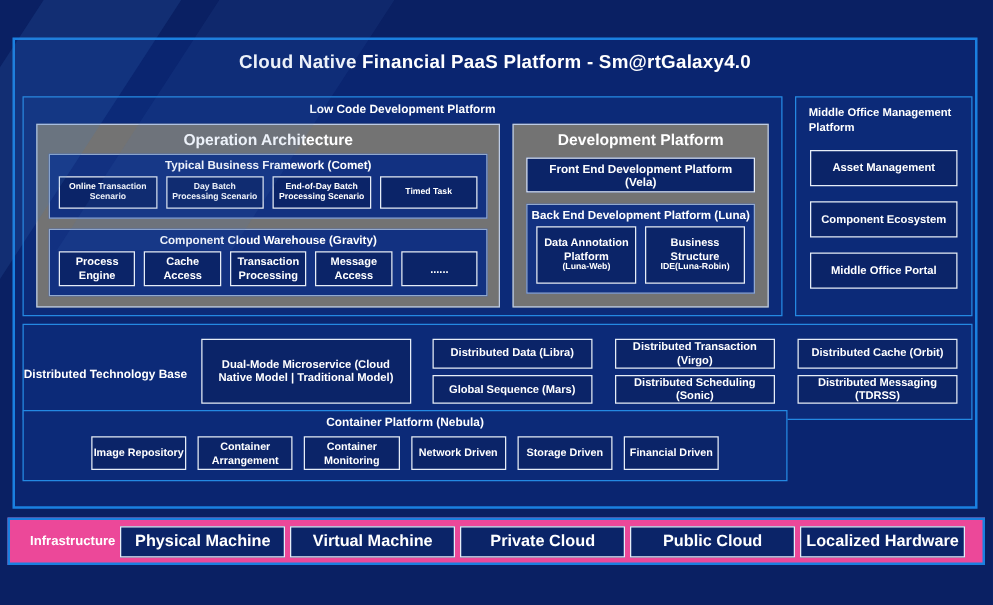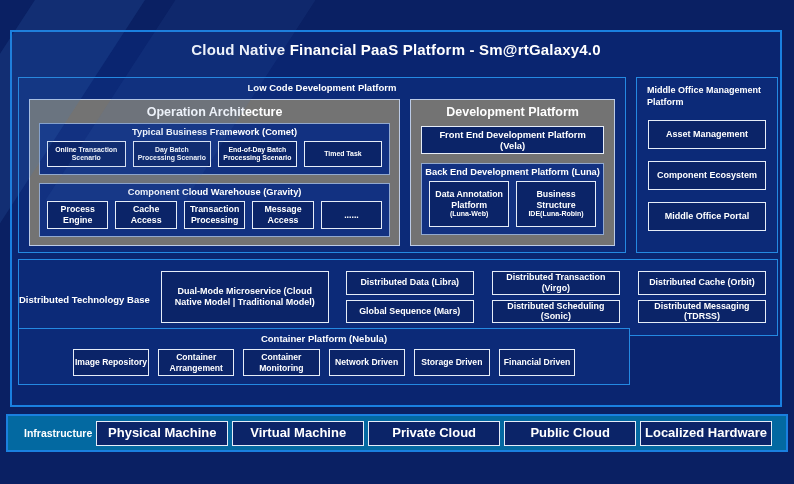--- a/index.html
+++ b/index.html
@@ -71,21 +71,21 @@
   .dist-leaf{font-size:8.9px;min-height:21px;}
 
   
   .container-plat{left:6px;top:296px;width:612px;height:57px;display:flex;flex-direction:column;}
   .cont-row{flex:1;display:flex;gap:9px;margin:5px 9px 8px;}
   .cont-leaf{flex:1;font-size:8.6px;min-height:22px;}
 
   
   .infra-bar{
     position:absolute;left:6px;top:414px;width:782px;height:38px;
-    border:2px solid #1a80e0;background:#0369a1;box-sizing:border-box;
+    border:2px solid #1a80e0;background:#ec4899;box-sizing:border-box;
     display:flex;align-items:center;padding:0 14px 0 16px;gap:4px;
   }
   .infra-label{font-size:10.5px;flex:0 0 66px;}
   .infra-leaf{flex:1;height:25px;font-size:13px;}
 </style>
 </head>
 <body>
 
 <div class="streak streak1"></div>
 <div class="streak streak2"></div>

